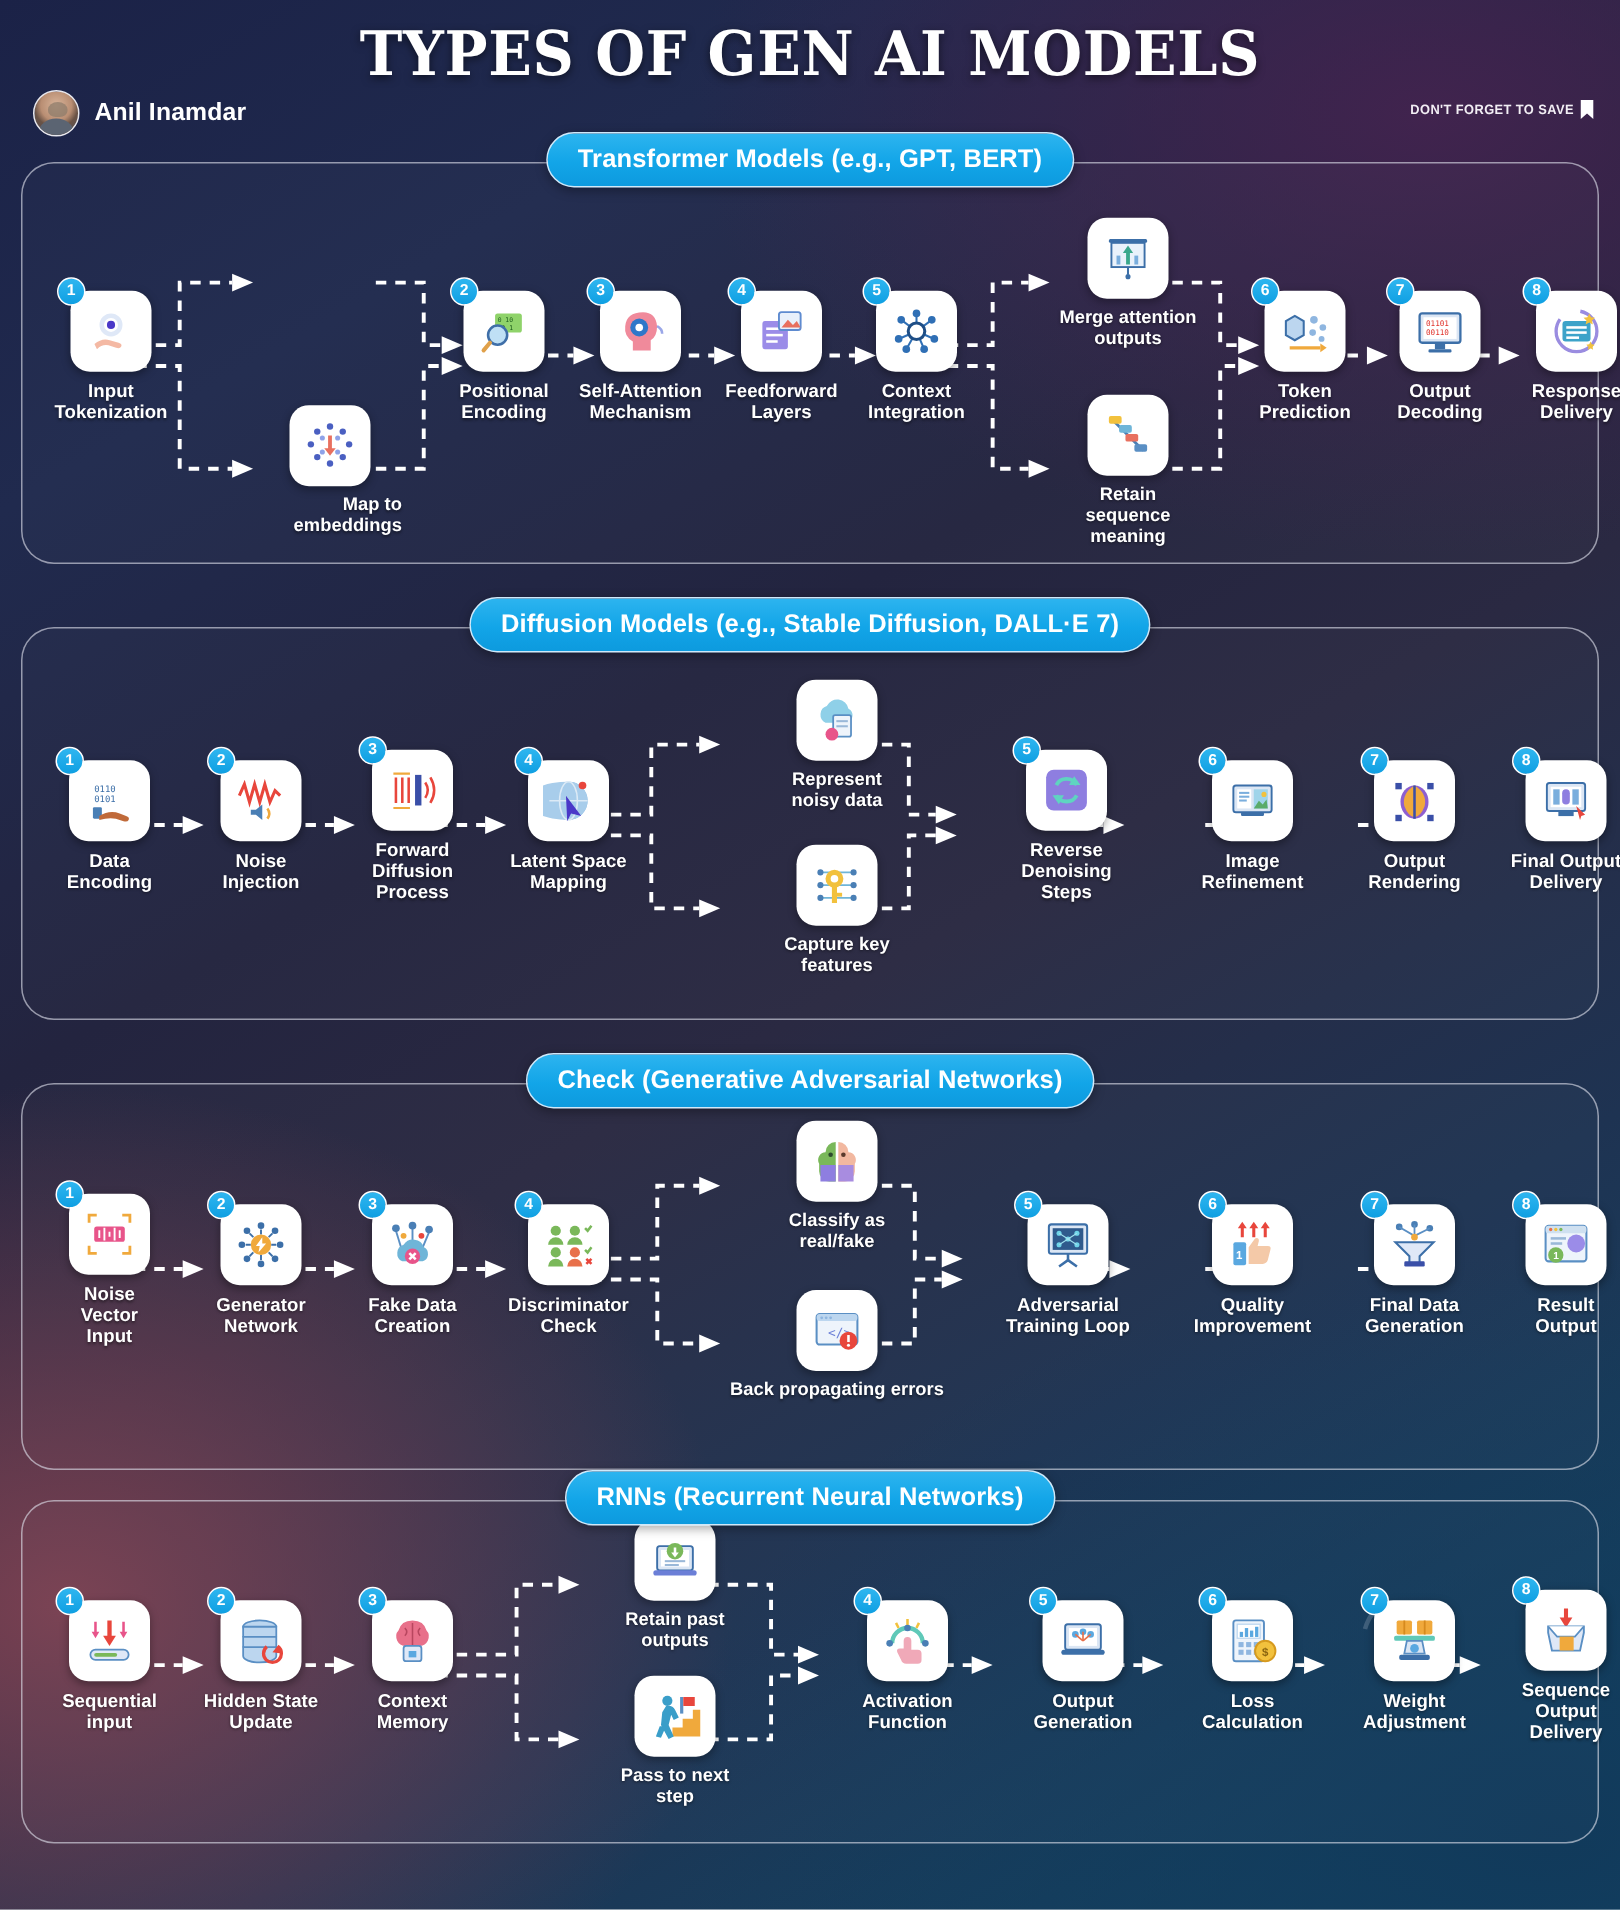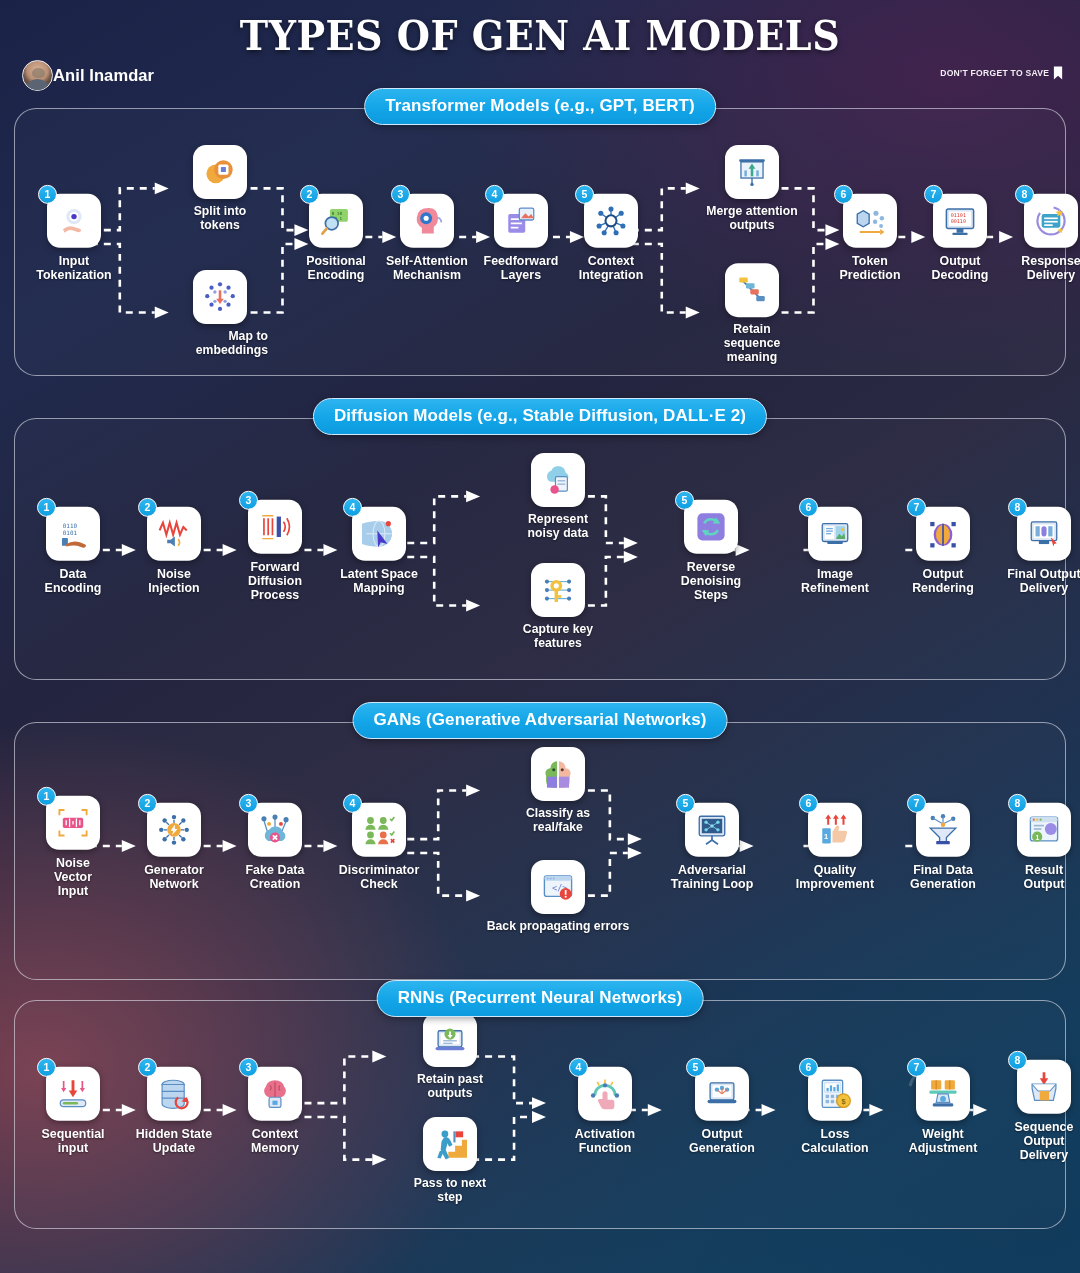--- a/index.html
+++ b/index.html
@@ -35,20 +35,21 @@
     color: #ffffff;
     text-shadow: 0 2px 6px rgba(0,0,0,0.55);
     transform: scaleX(0.93);
   }
 
   .author {
     position: absolute;
     top: 60px; left: 22px;
     display: flex;
     align-items: center;
+    gap: 10px;
   }
   .avatar {
     width: 31px; height: 31px;
     border-radius: 50%;
     background:
       radial-gradient(circle at 50% 32%, #d8b49a 0%, #b98e73 42%, #6a5346 60%, #4b4a52 100%);
     border: 1.6px solid #e8e8ee;
     position: relative;
     overflow: hidden;
     flex: none;
@@ -388,31 +389,20 @@
             <rect x="12" y="16" width="16" height="2" fill="#fff"></rect>
               <rect x="12" y="20" width="16" height="2" fill="#fff"></rect>
               <rect x="12" y="24" width="10" height="2" fill="#fff"></rect>
             <path d="M30 6 l1.4 3 3.1.4-2.3 2.2.6 3.1-2.8-1.5-2.8 1.5.6-3.1-2.3-2.2 3.1-.4z" fill="#f2c13d"></path>
             <path d="M31 28 l1 2.2 2.3.3-1.7 1.6.4 2.3-2-1.1-2 1.1.4-2.3-1.7-1.6 2.3-.3z" fill="#f2c13d"></path>
           </svg>
         </div>
         <div class="node-label">Response<br>Delivery</div>
       </div>
 
-      <div class="node sub" style="left:205px; top:80px;">
-        <div class="node-tile">
-          <svg viewBox="0 0 40 40">
-            <circle cx="15" cy="22" r="11" fill="#f0a93c"></circle>
-            <circle cx="24" cy="17" r="11" fill="#e8913a"></circle>
-            <rect x="18" y="11" width="12" height="12" rx="2" fill="#fff"></rect>
-            <rect x="21" y="14" width="6" height="6" rx="1" fill="#6b7fd7"></rect>
-          </svg>
-        </div>
-        <div class="node-label">Split into<br>tokens</div>
-      </div>
 
       <div class="node sub" style="left:205px; top:205px;text-align:right;">
         <div class="node-tile">
           <svg viewBox="0 0 40 40">
             <g fill="#4a5fc1">
                 <circle cx="20" cy="5" r="2.5"></circle>
                 <circle cx="30" cy="9" r="2.5"></circle>
                 <circle cx="35" cy="19" r="2.5"></circle>
                 <circle cx="30" cy="29" r="2.5"></circle>
                 <circle cx="20" cy="34" r="2.5"></circle>
@@ -459,21 +449,21 @@
             <rect x="25" y="27" width="10" height="6" rx="1.5" fill="#5a8fc4"></rect>
           </svg>
         </div>
         <div class="node-label">Retain sequence<br>meaning</div>
       </div>
 
     </div>
   </div>
 
   <div class="section section-2">
-    <div class="section-title">Diffusion Models (e.g., Stable Diffusion, DALL·E 2)</div>
+    <div class="section-title">Diffusion Models (e.g., Stable Diffusion, DALL·E 7)</div>
     <div class="flow">
 
       <svg class="connectors" viewBox="0 0 1052 262" preserveAspectRatio="none">
         <line x1="75" y1="132" x2="107" y2="132"></line>
           <polygon points="107,126 121,132 107,138"></polygon>
         <line x1="176" y1="132" x2="208" y2="132"></line>
           <polygon points="208,126 222,132 208,138"></polygon>
         <line x1="277" y1="132" x2="309" y2="132"></line>
           <polygon points="309,126 323,132 309,138"></polygon>
 
@@ -666,21 +656,21 @@
             <circle cx="16" cy="31" r="5" fill="#e8548a"></circle>
           </svg>
         </div>
         <div class="node-label">Represent<br>noisy data</div>
       </div>
 
     </div>
   </div>
 
   <div class="section section-3">
-    <div class="section-title">GANs (Generative Adversarial Networks)</div>
+    <div class="section-title">Check (Generative Adversarial Networks)</div>
     <div class="flow">
 
       <svg class="connectors" viewBox="0 0 1052 258" preserveAspectRatio="none">
         <line x1="75" y1="124" x2="107" y2="124"></line>
           <polygon points="107,118 121,124 107,130"></polygon>
         <line x1="176" y1="124" x2="208" y2="124"></line>
           <polygon points="208,118 222,124 208,130"></polygon>
         <line x1="277" y1="124" x2="309" y2="124"></line>
           <polygon points="309,118 323,124 309,130"></polygon>
         <path d="M380 117 H424 V68 H452"></path>

